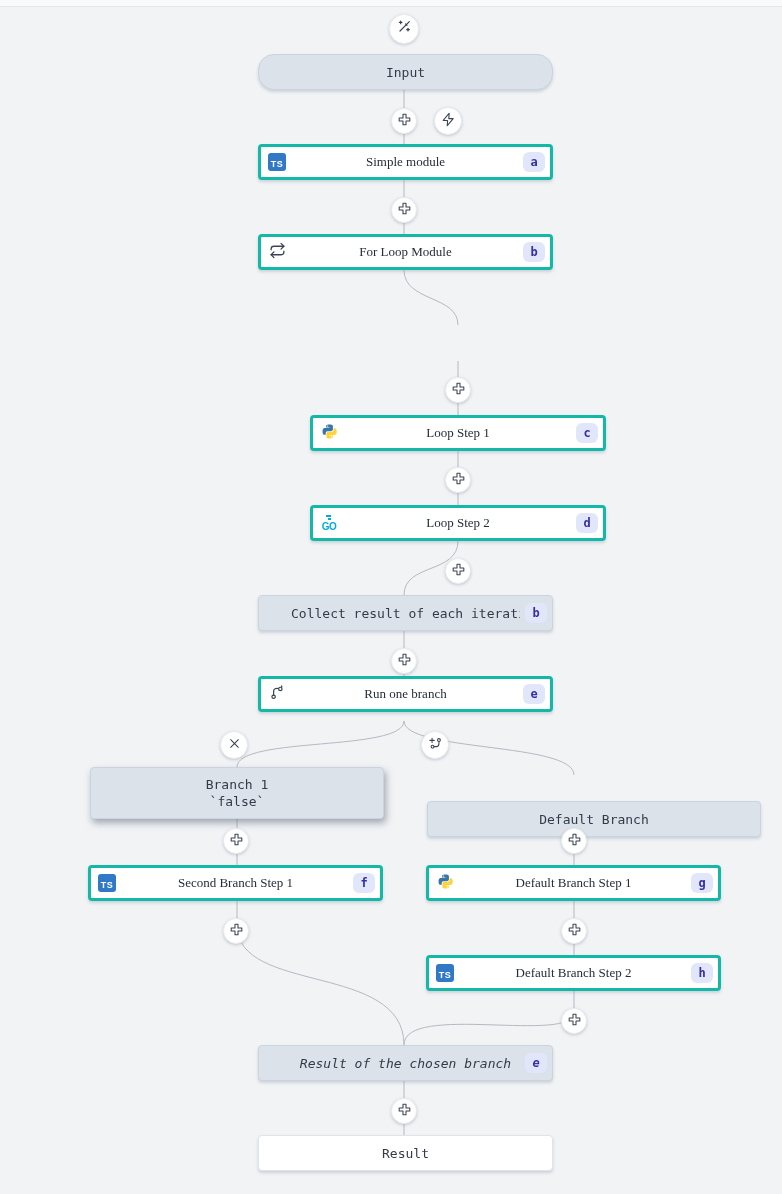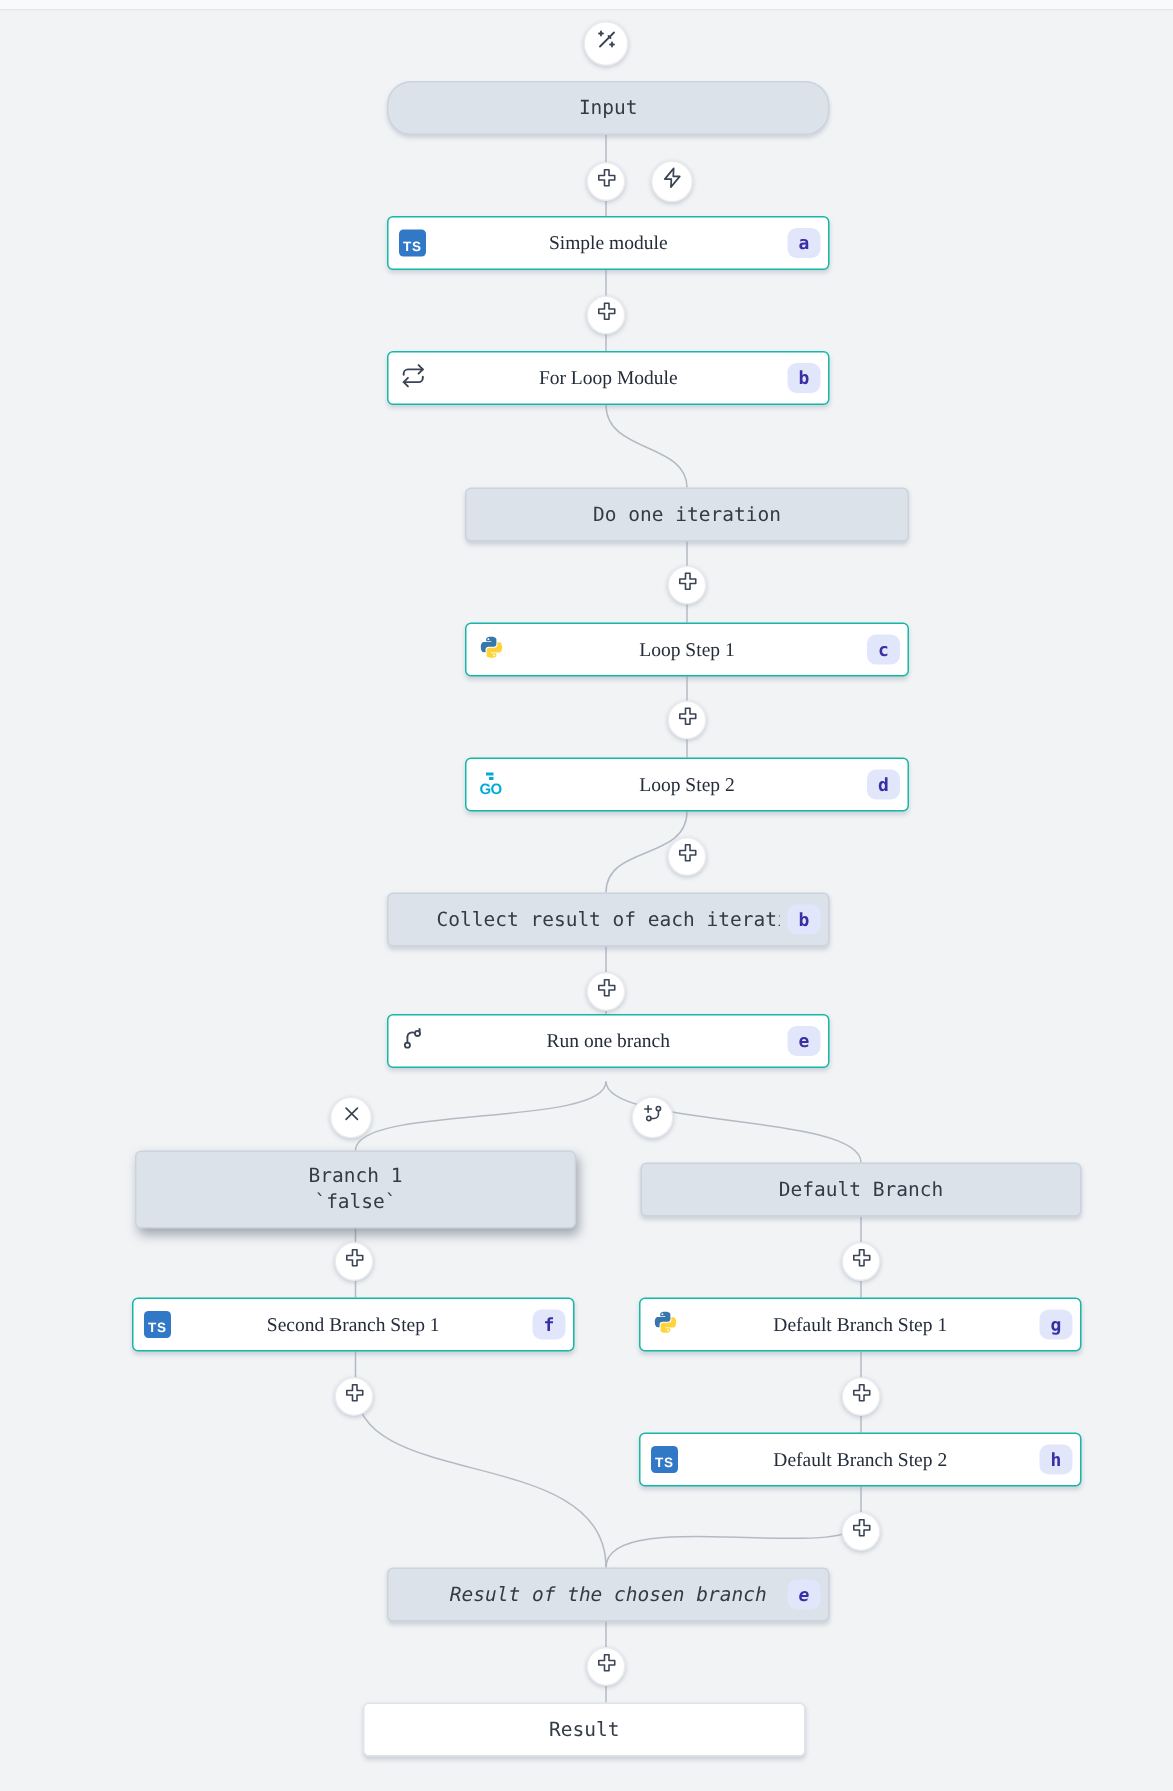--- a/index.html
+++ b/index.html
@@ -7,21 +7,21 @@
           font-family:"Liberation Sans",sans-serif;}
   .topstrip{position:absolute;top:0;left:0;width:782px;height:7px;background:#f9fafb;
             border-bottom:1px solid #e4e7eb;box-sizing:border-box;}
   svg.connectors{position:absolute;top:0;left:0;pointer-events:none;}
 
   .node{position:absolute;display:flex;align-items:center;height:36px;width:295px;
         border-radius:4px;box-sizing:border-box;font-size:13px;
         box-shadow:0 2px 3px rgba(140,150,165,.35);}
   .node .slot{width:32px;display:flex;align-items:center;justify-content:center;flex:0 0 32px;}
   .node .label{flex:1;text-align:center;color:#252d3a;white-space:nowrap;overflow:hidden;font-family:Liberation Serif, serif;}
-  .step{background:#ffffff;border:1px solid #14b8a6;gap:23px;}
+  .step{background:#ffffff;border:3px solid #14b8a6;gap:23px;}
   .virtual{background:#dbe2ea;border:1px solid #cbd4de;}
   .virtual .label{font-family:"DejaVu Sans Mono","Liberation Mono",monospace;color:#333b47;}
   .mono-white{background:#ffffff;border:1px solid #e0e4e9;}
   .mono-white .label{font-family:"DejaVu Sans Mono","Liberation Mono",monospace;color:#333b47;}
   .branch-head{flex-direction:column;justify-content:center;height:52px;line-height:17px;}
   .branch-head .label{flex:0 0 auto;width:100%;font-family:"DejaVu Sans Mono","Liberation Mono",monospace;}
   .selected{box-shadow:2px 4px 7px rgba(96,106,122,.55);}
 
   .badge{min-width:22px;height:20px;border-radius:6px;background:#e2e6fb;color:#3730a3;
          font-family:"DejaVu Sans Mono","Liberation Mono",monospace;font-weight:bold;font-size:12px;
@@ -122,23 +122,20 @@
         <path d="m7 22-4-4 4-4"></path>
             <path d="M21 13v1a4 4 0 0 1-4 4H3"></path>
       </svg></span>
       </span>
     <span class="label">For Loop Module</span>
     <span class="slot">
         <span class="badge">b</span>
       </span>
   </div>
 
-  <div class="node virtual" style="left:310px;top:325px;width:296px;">
-    <span class="label">Do one iteration</span>
-  </div>
 
   <div class="circle-btn" style="left:445px;top:377px;width:26px;height:26px;">
     <span>
       <svg width="15" height="15" viewBox="0 0 24 24">
           <path d="M9.6 3.5h4.8v6.1h6.1v4.8h-6.1v6.1H9.6v-6.1H3.5V9.6h6.1z" fill="#fff" stroke="#3b4454" stroke-width="1.7" stroke-linejoin="round"></path>
         </svg>
     </span>
   </div>
 
   <div class="node step" style="left:310px;top:415px;width:296px;">
@@ -234,21 +231,21 @@
         <path d="M17.5 8.8v3.7a4.5 4.5 0 0 1-4.5 4.5h-3.3"></path>
         <circle cx="7.3" cy="17" r="2.3"></circle>
       </svg></span>
   </div>
 
   <div class="node virtual branch-head selected" style="left:90px;top:767px;width:294px;">
     <span class="label">Branch 1</span>
     <span class="label">`false`</span>
   </div>
 
-  <div class="node virtual" style="left:427px;top:775px;width:294px;">
+  <div class="node virtual" style="left:427px;top:801px;width:334px;">
     <span class="label">Default Branch</span>
   </div>
 
   <div class="circle-btn" style="left:223px;top:828px;width:26px;height:26px;">
     <span>
       <svg width="15" height="15" viewBox="0 0 24 24">
           <path d="M9.6 3.5h4.8v6.1h6.1v4.8h-6.1v6.1H9.6v-6.1H3.5V9.6h6.1z" fill="#fff" stroke="#3b4454" stroke-width="1.7" stroke-linejoin="round"></path>
         </svg>
     </span>
   </div>
@@ -326,16 +323,16 @@
   </div>
 
   <div class="circle-btn" style="left:391px;top:1098px;width:26px;height:26px;">
     <span>
       <svg width="15" height="15" viewBox="0 0 24 24">
           <path d="M9.6 3.5h4.8v6.1h6.1v4.8h-6.1v6.1H9.6v-6.1H3.5V9.6h6.1z" fill="#fff" stroke="#3b4454" stroke-width="1.7" stroke-linejoin="round"></path>
         </svg>
     </span>
   </div>
 
-  <div class="node mono-white" style="left:242px;top:1135px;">
+  <div class="node mono-white" style="left:258px;top:1135px;">
     <span class="label">Result</span>
   </div>
 </div>
 
 </body></html>

